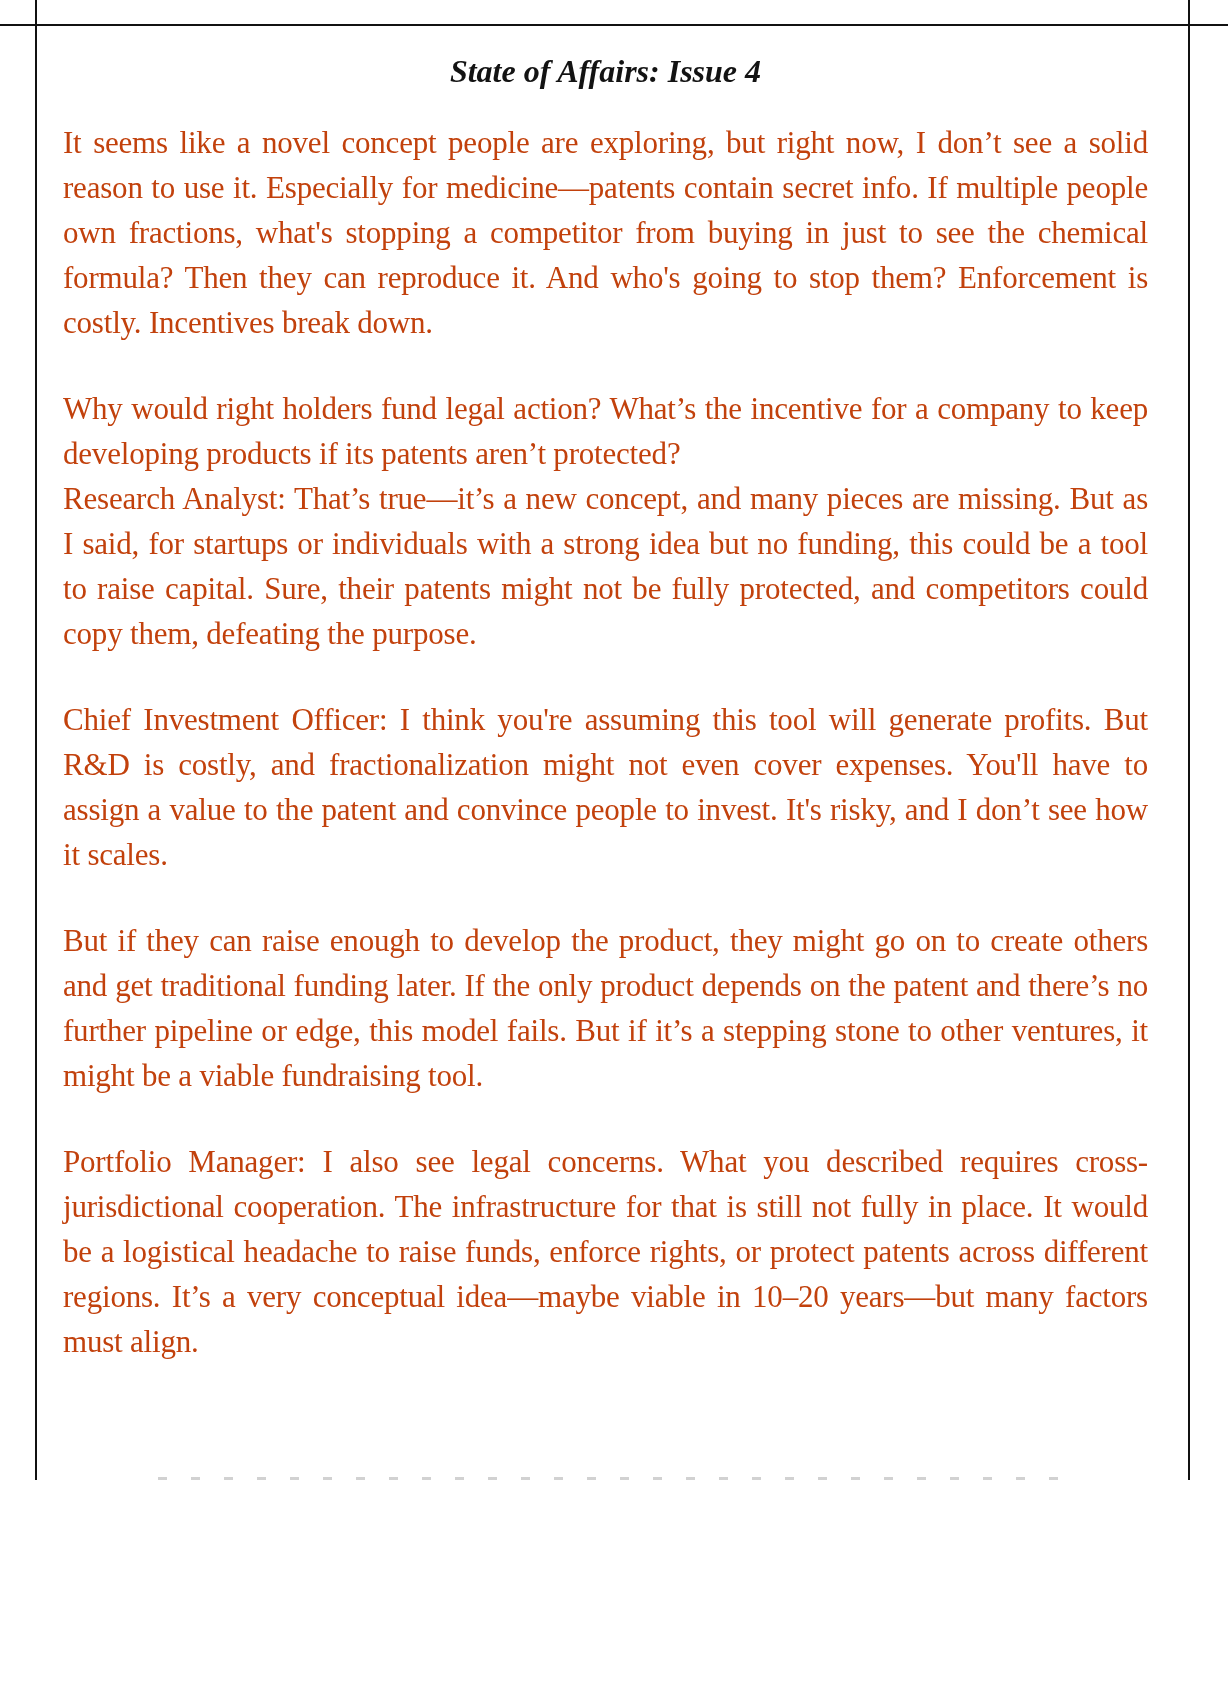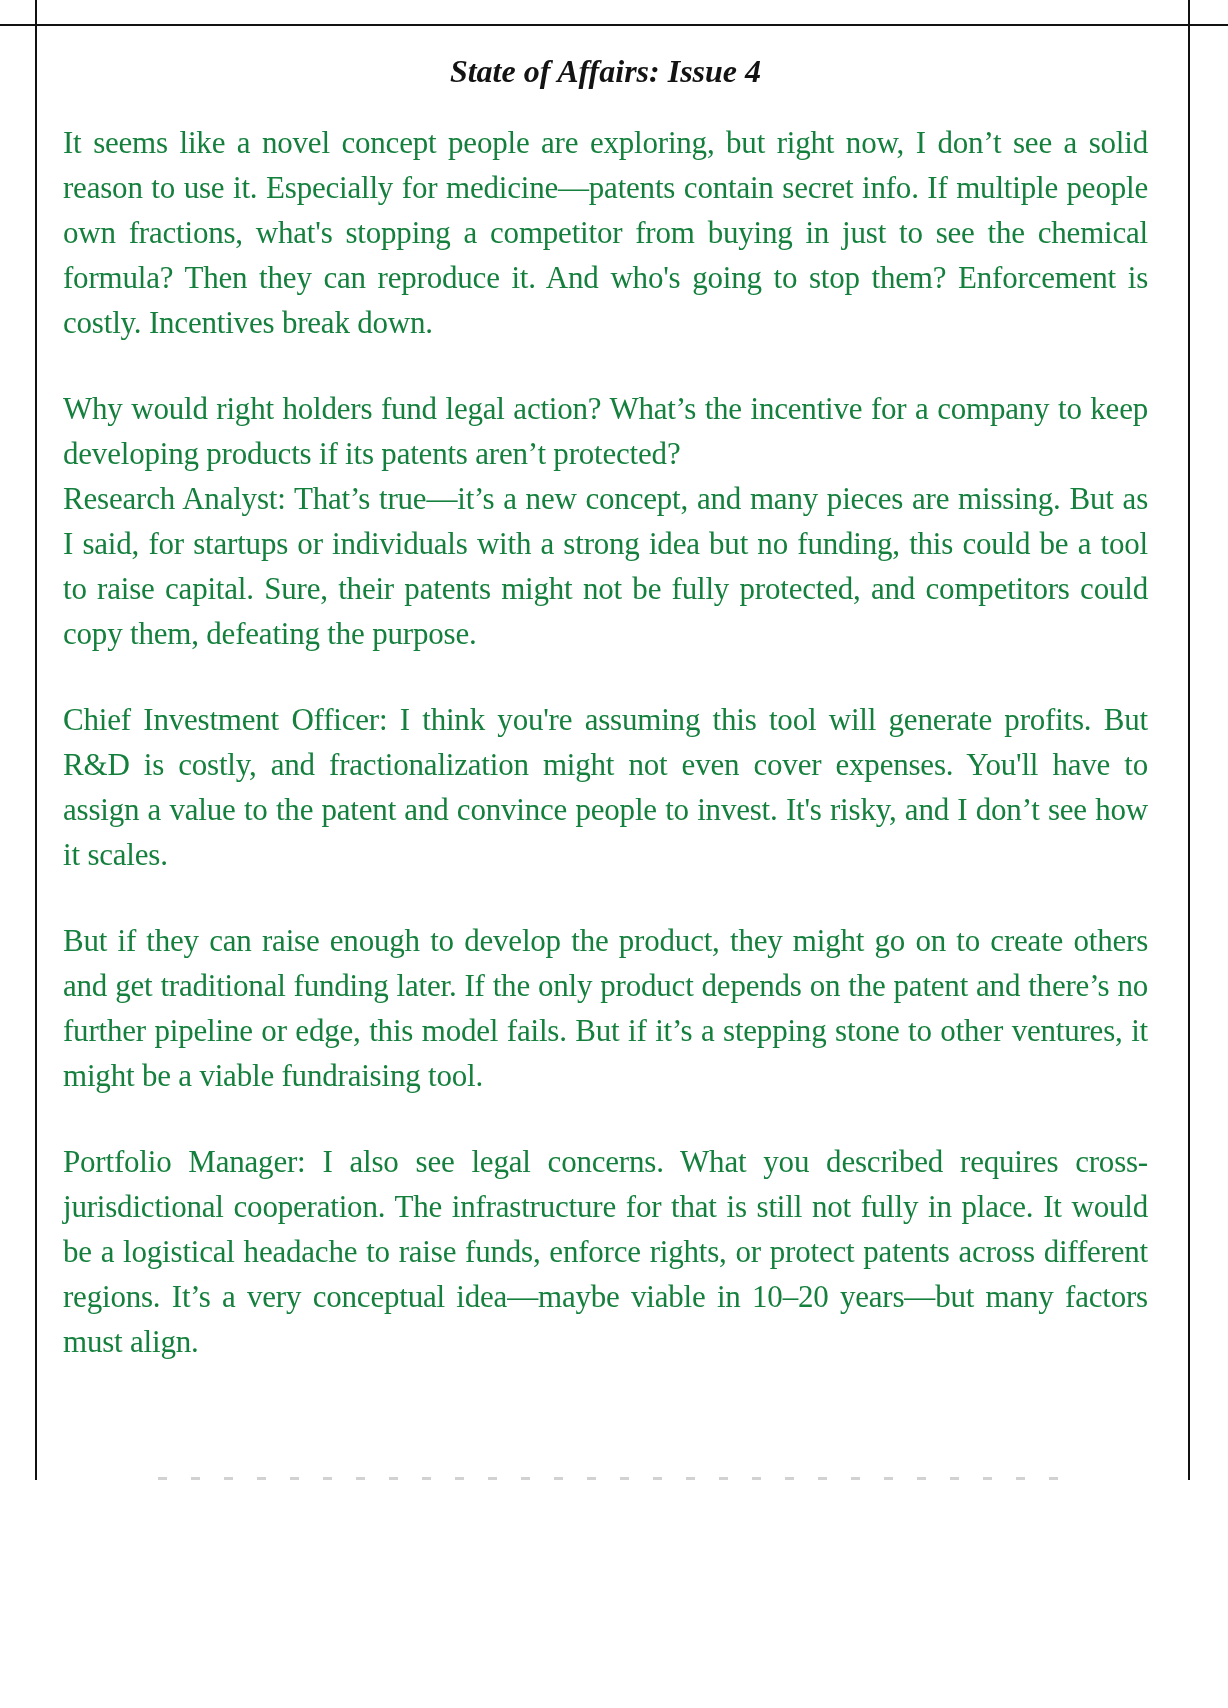--- a/index.html
+++ b/index.html
@@ -57,21 +57,21 @@
     margin: 0 0 28px 0;
     color: #131313;
   }
   .para {
     font-size: 31px;
     line-height: 45px;
     letter-spacing: -0.2px;
     text-align: justify;
     white-space: pre-wrap;      
     margin: 0 0 41px 0;
-    color: #15803d;
+    color: #c2410c;
   }
   
   .clipped-remnant {
     position: absolute;
     left: 158px;
     bottom: 0;
     width: 905px;
     height: 3px;
     background: repeating-linear-gradient(90deg,
       #9a9a9a 0px, #9a9a9a 9px,

